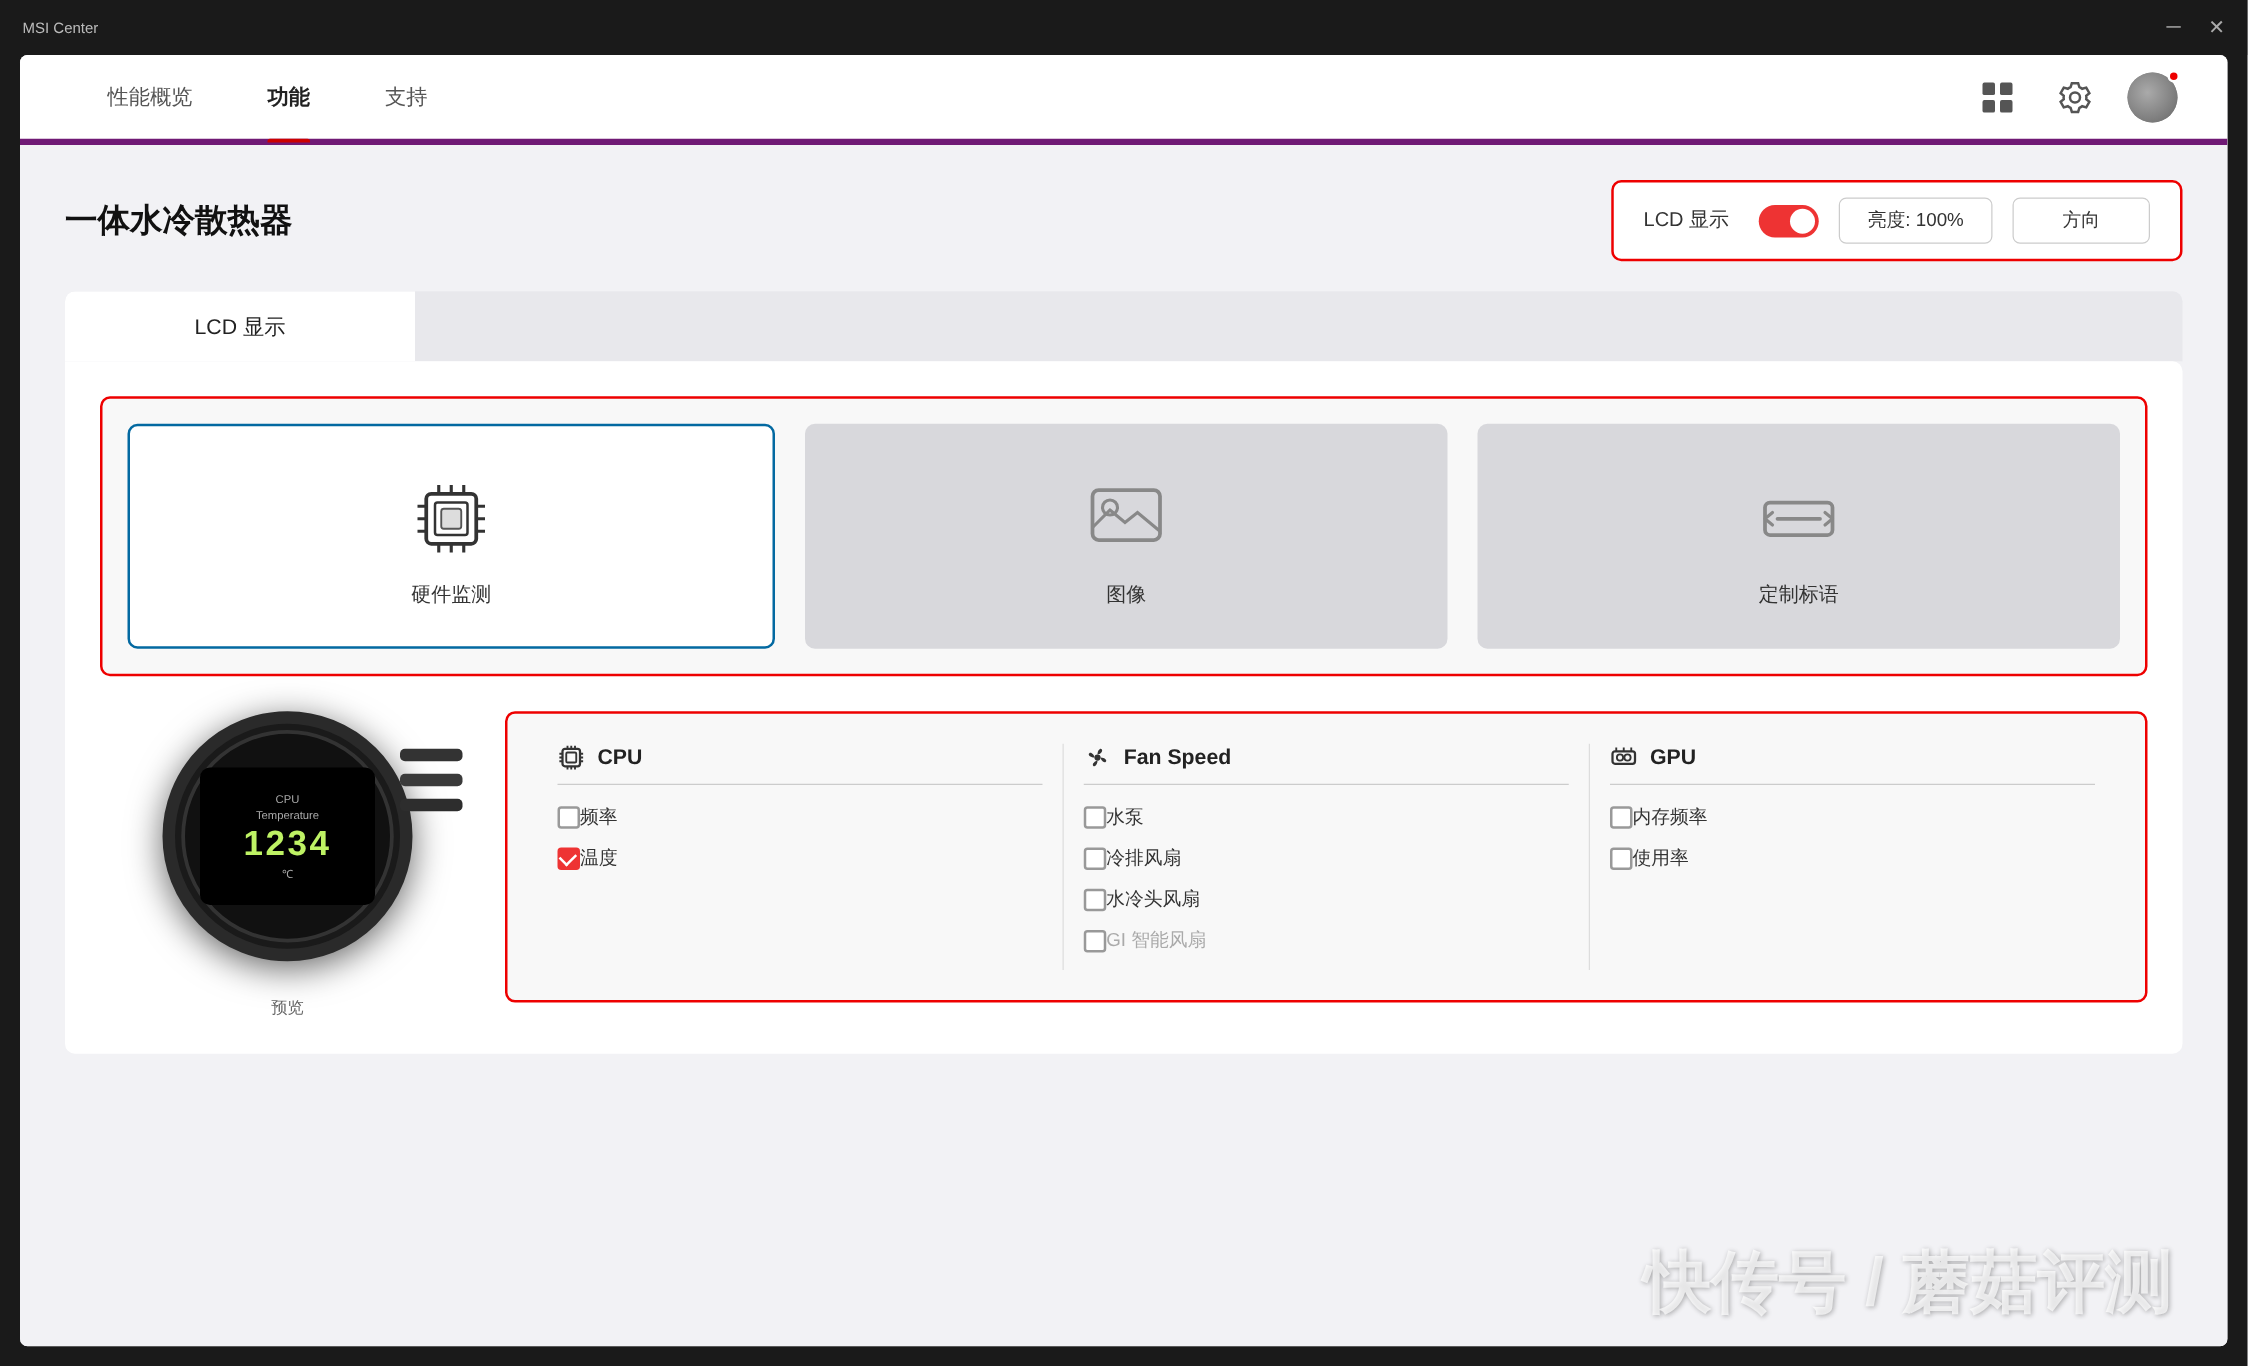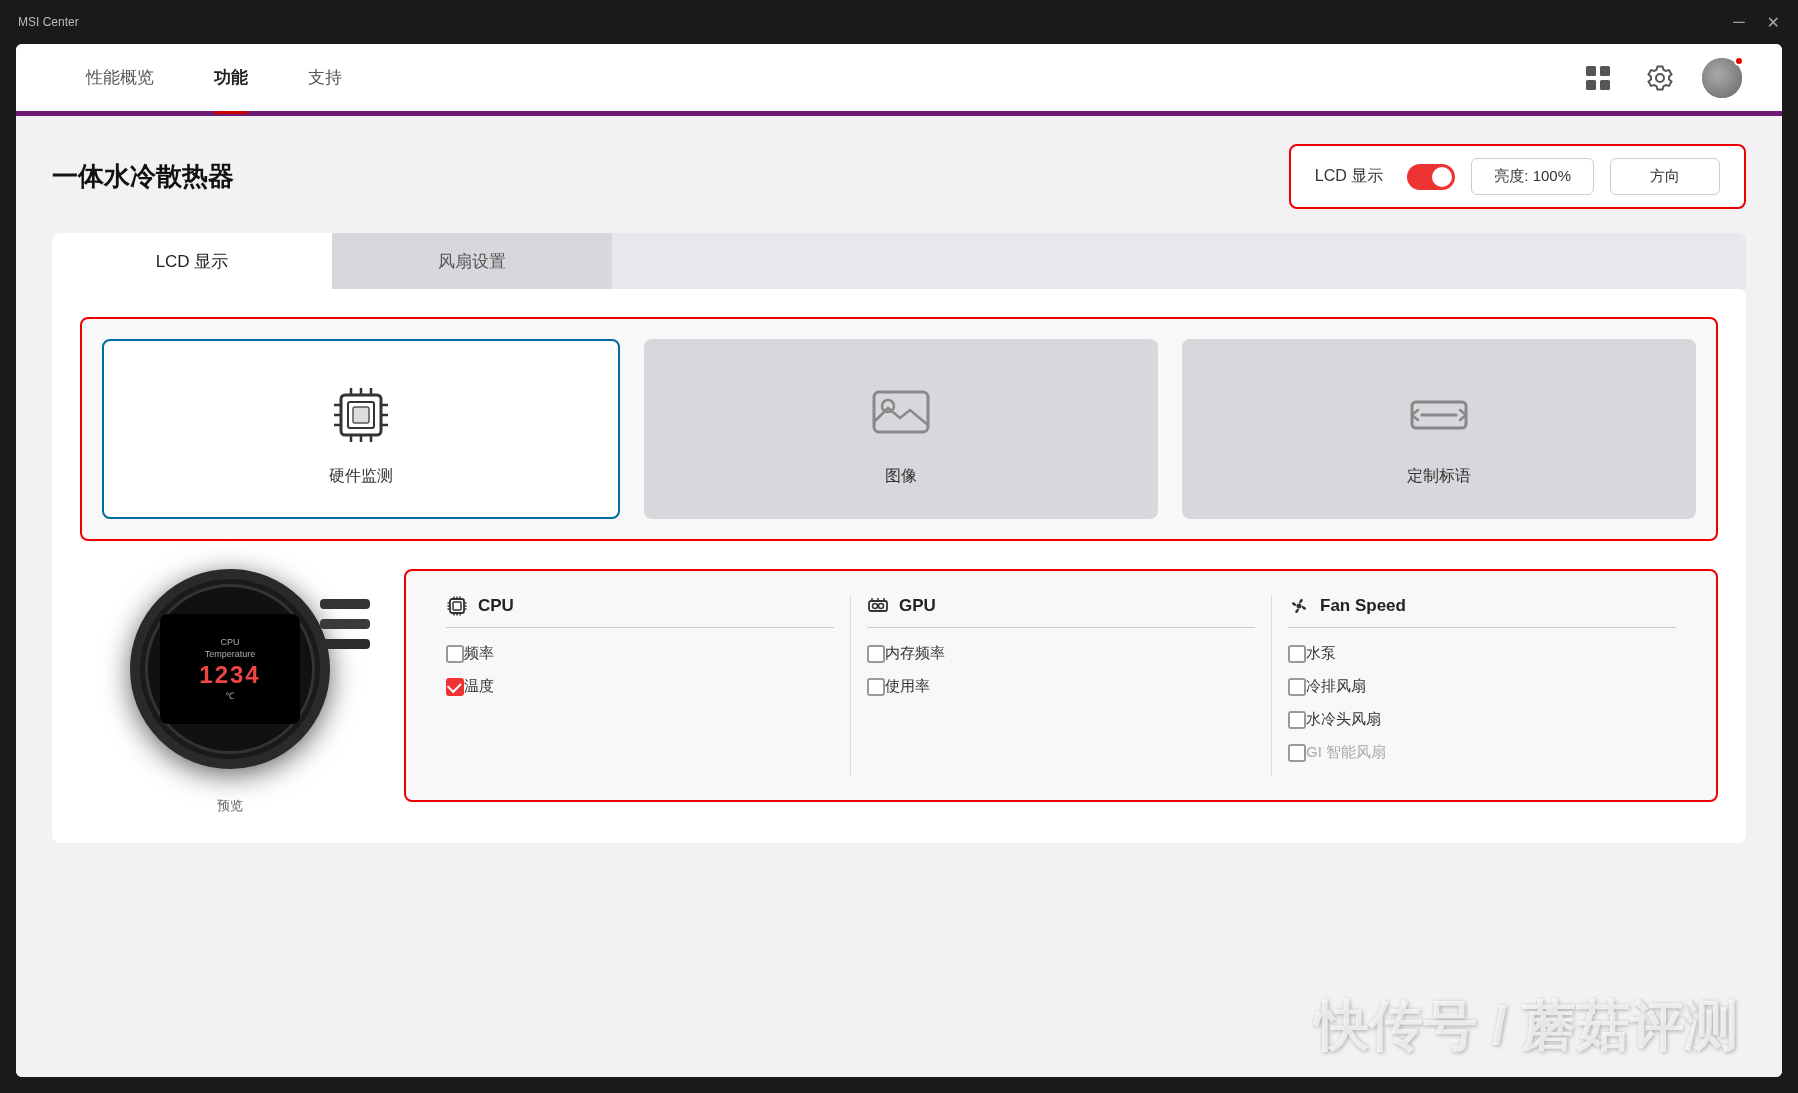--- a/index.html
+++ b/index.html
@@ -279,23 +279,23 @@
       justify-content: center;
       color: #fff;
     }
     .device-screen-title {
       font-size: 9px;
       color: #aaa;
       line-height: 1.4;
       text-align: center;
     }
     .device-screen-value {
-      font-size: 24px;
+      font-size: 28px;
       font-weight: bold;
-      color: #ef4444;
+      color: #bef264;
       letter-spacing: 2px;
       line-height: 1.2;
     }
     .device-screen-unit {
       font-size: 9px;
       color: #aaa;
     }
     .device-label {
       font-size: 13px;
       color: #666;
@@ -438,23 +438,20 @@
         <div class="toggle-switch"></div>
         <button class="lcd-btn">亮度: 100%</button>
         <button class="lcd-btn">方向</button>
       </div>
     </div>
 
     <div class="tabs">
       <div class="tab active">
         <span>LCD 显示</span>
       </div>
-      <div class="tab">
-        <span>风扇设置</span>
-      </div>
     </div>
 
     <div class="tab-panel">
 
       <div class="display-options">
 
         <div class="option-card selected">
           <div class="option-card-icon">
             <svg viewBox="0 0 70 70" width="70" height="70">
               <rect x="15" y="15" width="40" height="40" rx="4" fill="none" stroke="#333" stroke-width="3"></rect>
@@ -562,71 +559,71 @@
             <div class="hw-item">
               <div class="checkbox checked"></div>
               <span class="hw-item-label">温度</span>
             </div>
           </div>
 
           <div class="hw-column">
             <div class="hw-column-header">
               <div class="hw-icon">
                 <svg viewBox="0 0 22 22" width="22" height="22">
+                  <circle cx="11" cy="11" r="2.5" fill="#333"></circle>
+                  <path d="M11 8.5 C11 5 13.5 3 14.5 4.5 C15.5 6 13 8.5 11 8.5z" fill="#333"></path>
+                  <path d="M13.5 11 C17 11 19 13.5 17.5 14.5 C16 15.5 13.5 13 13.5 11z" fill="#333"></path>
+                  <path d="M11 13.5 C11 17 8.5 19 7.5 17.5 C6.5 16 9 13.5 11 13.5z" fill="#333"></path>
+                  <path d="M8.5 11 C5 11 3 8.5 4.5 7.5 C6 6.5 8.5 9 8.5 11z" fill="#333"></path>
+                </svg>
+              </div>
+              <span>Fan Speed</span>
+            </div>
+            <div class="hw-item">
+              <div class="checkbox"></div>
+              <span class="hw-item-label">水泵</span>
+            </div>
+            <div class="hw-item">
+              <div class="checkbox"></div>
+              <span class="hw-item-label">冷排风扇</span>
+            </div>
+            <div class="hw-item">
+              <div class="checkbox"></div>
+              <span class="hw-item-label">水冷头风扇</span>
+            </div>
+            <div class="hw-item">
+              <div class="checkbox"></div>
+              <span class="hw-item-label disabled">GI 智能风扇</span>
+            </div>
+          </div>
+
+          <div class="hw-column">
+            <div class="hw-column-header">
+              <div class="hw-icon">
+                <svg viewBox="0 0 22 22" width="22" height="22">
                   <rect x="2" y="6" width="18" height="10" rx="2" fill="none" stroke="#333" stroke-width="1.8"></rect>
                   <circle cx="8" cy="11" r="2.5" fill="none" stroke="#333" stroke-width="1.5"></circle>
                   <circle cx="14" cy="11" r="2.5" fill="none" stroke="#333" stroke-width="1.5"></circle>
                   <line x1="5" y1="6" x2="5" y2="3" stroke="#333" stroke-width="1.5"></line>
                   <line x1="11" y1="6" x2="11" y2="3" stroke="#333" stroke-width="1.5"></line>
                   <line x1="17" y1="6" x2="17" y2="3" stroke="#333" stroke-width="1.5"></line>
                 </svg>
               </div>
               <span>GPU</span>
             </div>
             <div class="hw-item">
               <div class="checkbox"></div>
               <span class="hw-item-label">内存频率</span>
             </div>
             <div class="hw-item">
               <div class="checkbox"></div>
               <span class="hw-item-label">使用率</span>
             </div>
           </div>
 
-          <div class="hw-column">
-            <div class="hw-column-header">
-              <div class="hw-icon">
-                <svg viewBox="0 0 22 22" width="22" height="22">
-                  <circle cx="11" cy="11" r="2.5" fill="#333"></circle>
-                  <path d="M11 8.5 C11 5 13.5 3 14.5 4.5 C15.5 6 13 8.5 11 8.5z" fill="#333"></path>
-                  <path d="M13.5 11 C17 11 19 13.5 17.5 14.5 C16 15.5 13.5 13 13.5 11z" fill="#333"></path>
-                  <path d="M11 13.5 C11 17 8.5 19 7.5 17.5 C6.5 16 9 13.5 11 13.5z" fill="#333"></path>
-                  <path d="M8.5 11 C5 11 3 8.5 4.5 7.5 C6 6.5 8.5 9 8.5 11z" fill="#333"></path>
-                </svg>
-              </div>
-              <span>Fan Speed</span>
-            </div>
-            <div class="hw-item">
-              <div class="checkbox"></div>
-              <span class="hw-item-label">水泵</span>
-            </div>
-            <div class="hw-item">
-              <div class="checkbox"></div>
-              <span class="hw-item-label">冷排风扇</span>
-            </div>
-            <div class="hw-item">
-              <div class="checkbox"></div>
-              <span class="hw-item-label">水冷头风扇</span>
-            </div>
-            <div class="hw-item">
-              <div class="checkbox"></div>
-              <span class="hw-item-label disabled">GI 智能风扇</span>
-            </div>
-          </div>
-
         </div>
       </div>
 
     </div>
   </div>
 
 </div>
 
 <div class="watermark" style="position:fixed;">快传号 / 蘑菇评测</div>
 

